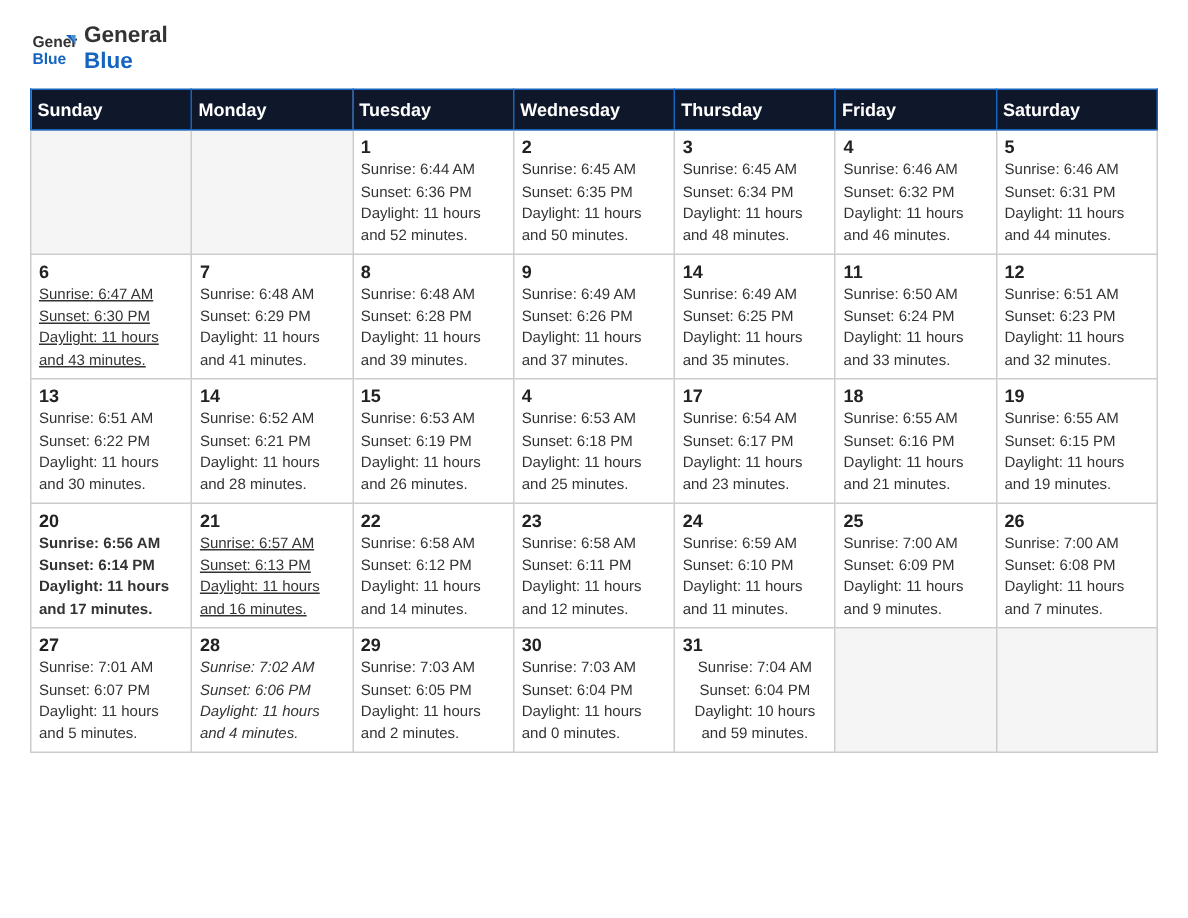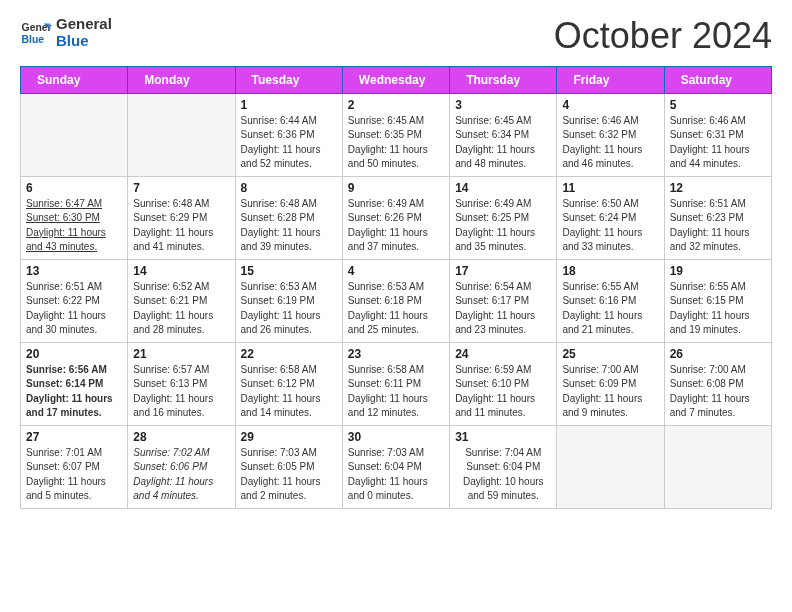--- a/index.html
+++ b/index.html
@@ -37,25 +37,25 @@
     .location-title {
       font-size: 14px;
       color: #555;
     }
     table {
       width: 100%;
       border-collapse: collapse;
       table-layout: fixed;
     }
     th {
-      background-color: #d946ef;
+      background-color: #0f172a;
       color: #fff;
       font-size: 12px;
       font-weight: bold;
-      padding: 6px 16px;
+      padding: 6px 4px;
       text-align: left;
       border: 1px solid #1565c0;
     }
     td {
       vertical-align: top;
       border: 1px solid #ccc;
       padding: 4px 5px;
       font-size: 10.5px;
       color: #222;
       height: 82px;
@@ -86,21 +86,20 @@
       <text x="2" y="32" font-family="Arial" font-size="13" font-weight="bold" fill="#1565c0">Blue</text>
       <polygon points="30,8 38,16 34,8" fill="#1565c0"></polygon>
       <polygon points="34,8 38,16 38,8" fill="#4a90d9"></polygon>
     </svg>
     <div>
       <div style="font-size:15px;font-weight:bold;color:#333;line-height:1.1;">General</div>
       <div style="font-size:15px;font-weight:bold;color:#1565c0;line-height:1.1;">Blue</div>
     </div>
   </div>
   <div class="title-area">
-    <div class="month-title">October 2024</div>
   </div>
 </div>
 
 <table>
   <thead>
     <tr id="header-row">
     <th>Sunday</th>
         <th>Monday</th>
         <th>Tuesday</th>
         <th>Wednesday</th>
@@ -254,21 +253,21 @@
       <tr>
         <td>
           <span class="day-num">20</span>
           <div class="day-info" style="white-space: pre-line; font-weight: bold;">Sunrise: 6:56 AM
 Sunset: 6:14 PM
 Daylight: 11 hours
 and 17 minutes.</div>
         </td>
         <td>
           <span class="day-num">21</span>
-          <div class="day-info" style="white-space: pre-line;">Sunrise: 6:57 AM
+          <div class="day-info" style="white-space: pre-line; text-decoration: underline;">Sunrise: 6:57 AM
 Sunset: 6:13 PM
 Daylight: 11 hours
 and 16 minutes.</div>
         </td>
         <td>
           <span class="day-num">22</span>
           <div class="day-info" style="white-space: pre-line;">Sunrise: 6:58 AM
 Sunset: 6:12 PM
 Daylight: 11 hours
 and 14 minutes.</div>

